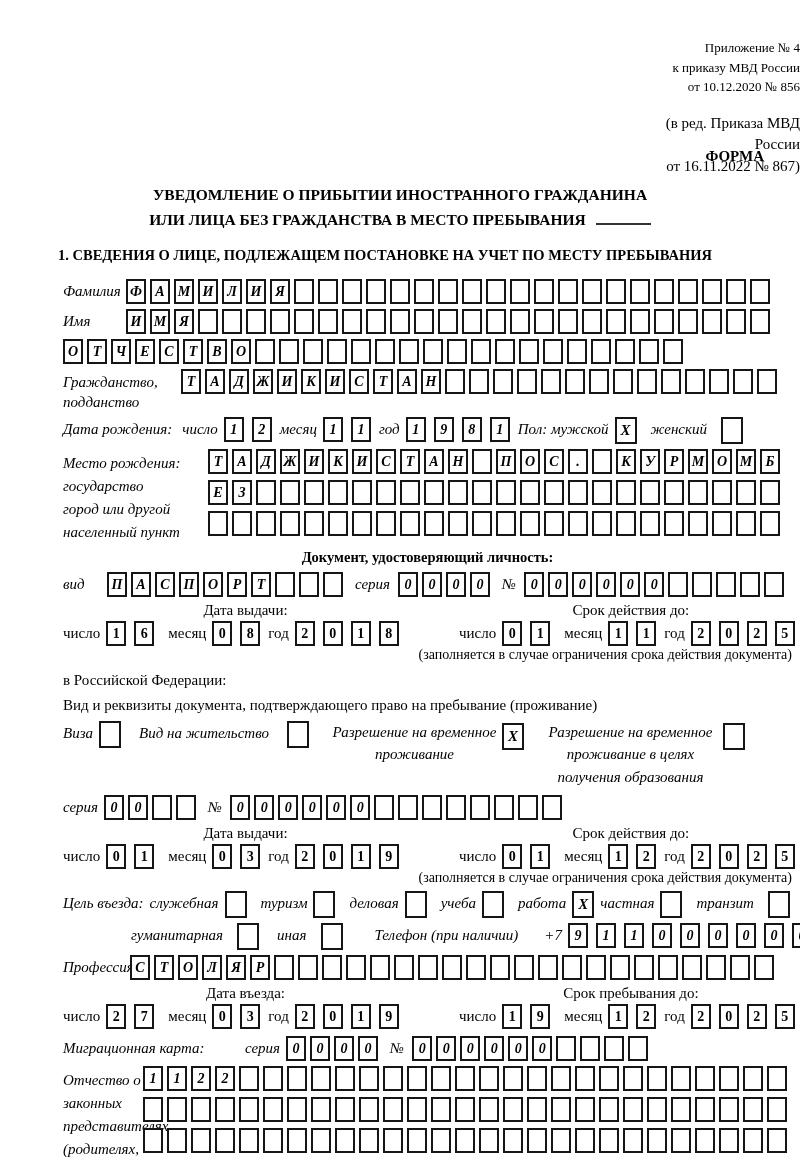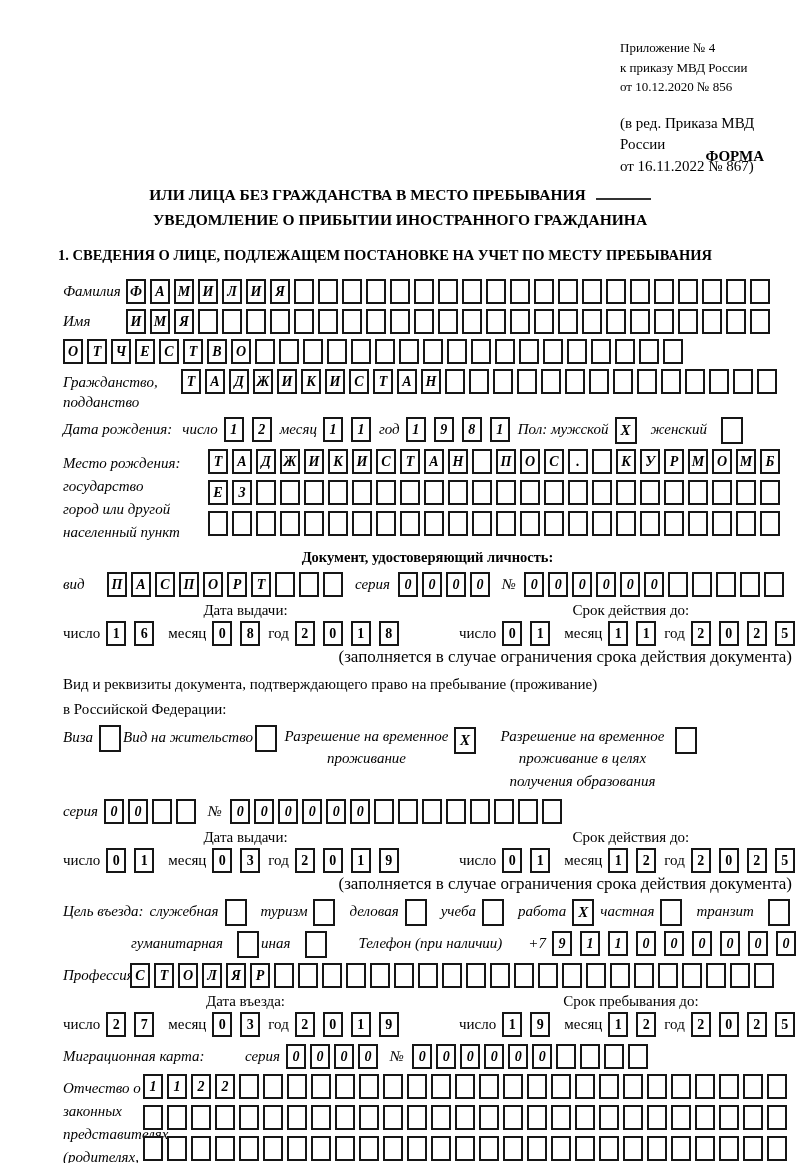--- a/index.html
+++ b/index.html
@@ -1,20 +1,20 @@
 <!DOCTYPE html>
 <html><head>
 <meta charset="utf-8">
 <style>
   html,body{margin:0;padding:0;background:#fff;}
   .page{
     position:relative;width:800px;height:1163px;margin:0 auto;background:#fff;
     font-family:"Liberation Serif","DejaVu Serif",serif;color:#000;overflow:hidden;
   }
-  .appendix{position:absolute;left:620px;top:38px;font-size:13px;line-height:1.5;}
+  .appendix{position:absolute;left:620px;top:38px;font-size:13px;line-height:1.5;text-align:right;}
   .appendix .edition{margin-top:16px;font-size:15px;line-height:1.45;}
   .forma{position:absolute;top:148px;right:36px;font-weight:bold;font-size:15px;}
   .title{position:absolute;left:0;right:0;top:183px;text-align:center;font-weight:bold;font-size:15.5px;line-height:1.6;}
   .tunder{display:inline-block;width:55px;border-bottom:2.5px solid #333;height:12px;margin-left:10px;}
   .sect{position:absolute;left:58px;right:8px;top:247px;font-weight:bold;font-size:14.5px;}
   .form{position:absolute;left:63px;top:279px;width:729px;font-size:15px;}
 
   .row{display:flex;align-items:flex-start;margin-bottom:5px;font-style:italic;}
   .lbl{padding-top:4px;flex:none;}
   .lblcol{display:flex;flex-direction:column;flex:none;line-height:20px;padding-top:3px;}
@@ -25,29 +25,29 @@
     text-align:center;line-height:21px;font-size:14px;font-weight:bold;background:#fff;flex:none;
   }
   .cells.sp .cell{margin-right:8px;}
   .cbox{
     box-sizing:border-box;width:22px;height:27px;border:2px solid #161616;flex:none;
     text-align:center;line-height:23px;font-size:15px;font-weight:bold;background:#fff;
   }
   .w63{width:63px;} .w107{width:107px;} .w118{width:118px;} .w145{width:145px;}
   .w44{width:44px;} .w67{width:67px;} .w80{width:80px;}
   .ml6{margin-left:6px;} .ml8{margin-left:8px;margin-right:8px;} .ml10{margin-left:10px;margin-right:6px;}
-  .ml14{margin-left:14px;} .ml18{margin-left:2px;}
+  .ml14{margin-left:14px;} .ml18{margin-left:18px;}
   .dlbl{padding-top:4px;margin-right:6px;flex:none;}
   .center-bold{text-align:center;font-weight:bold;font-size:14.5px;margin:2px 0 6px 0;}
   .dg{display:flex;margin-bottom:0;}
   .dg-col{width:365px;flex:none;}
   .dg-col.right{width:auto;margin-left:31px;}
   .dg-title{text-align:center;font-size:15px;margin-bottom:2px;}
   .dg-row{display:flex;align-items:flex-start;}
-  .note-right{text-align:right;font-size:17px;margin:1px 0 5px 0;}
+  .note-right{text-align:right;font-size:14px;margin:1px 0 5px 0;}
   .para{line-height:1.65;margin-bottom:3px;}
   .opt-label{padding-top:4px;flex:none;}
   .opt-center{text-align:center;line-height:1.5;flex:none;}
   .w170{width:175px;} .w185{width:185px;}
   .mrow{margin-bottom:6px;}
   .indent68{padding-left:68px;}
 </style>
 </head>
 <body>
 
@@ -59,24 +59,24 @@
     <div>от 10.12.2020 № 856</div>
     <div class="edition">
       <div>(в ред. Приказа МВД России</div>
       <div>от 16.11.2022 № 867)</div>
     </div>
   </div>
 
   <div class="forma">ФОРМА</div>
 
   <div class="title">
+    <div>УВЕДОМЛЕНИЕ О ПРИБЫТИИ ИНОСТРАННОГО ГРАЖДАНИНА</div>
     <div>
       <span>ИЛИ ЛИЦА БЕЗ ГРАЖДАНСТВА В МЕСТО ПРЕБЫВАНИЯ</span><span class="tunder"></span>
     </div>
-    <div>УВЕДОМЛЕНИЕ О ПРИБЫТИИ ИНОСТРАННОГО ГРАЖДАНИНА</div>
   </div>
 
   <div class="sect">1. СВЕДЕНИЯ О ЛИЦЕ, ПОДЛЕЖАЩЕМ ПОСТАНОВКЕ НА УЧЕТ ПО МЕСТУ ПРЕБЫВАНИЯ</div>
 
   <div class="form">
 
     <div class="row">
       <span class="lbl w63">Фамилия</span>
       <span class="cells">
           <span class="cell">Ф</span>
@@ -402,22 +402,22 @@
               <span class="cell">0</span>
               <span class="cell">2</span>
               <span class="cell">5</span>
             </span>
         </div>
       </div>
     </div>
     <div class="note-right">(заполняется в случае ограничения срока действия документа)</div>
 
     <div class="para">
+      <div>в Российской Федерации:</div>
       <div>Вид и реквизиты документа, подтверждающего право на пребывание (проживание)</div>
-      <div>в Российской Федерации:</div>
     </div>
 
     <div class="row" style="margin-bottom:7px;">
       <span class="opt-label">Виза</span>
       <span class="cbox ml6"></span>
       <span class="opt-label ml18">Вид на жительство</span>
       <span class="cbox ml18"></span>
       <span class="opt-center w170 ml18">Разрешение на временное проживание</span>
       <span class="cbox" style="margin-top:2px;">X</span>
       <span class="opt-center w185 ml14">Разрешение на временное проживание в целях получения образования</span>

